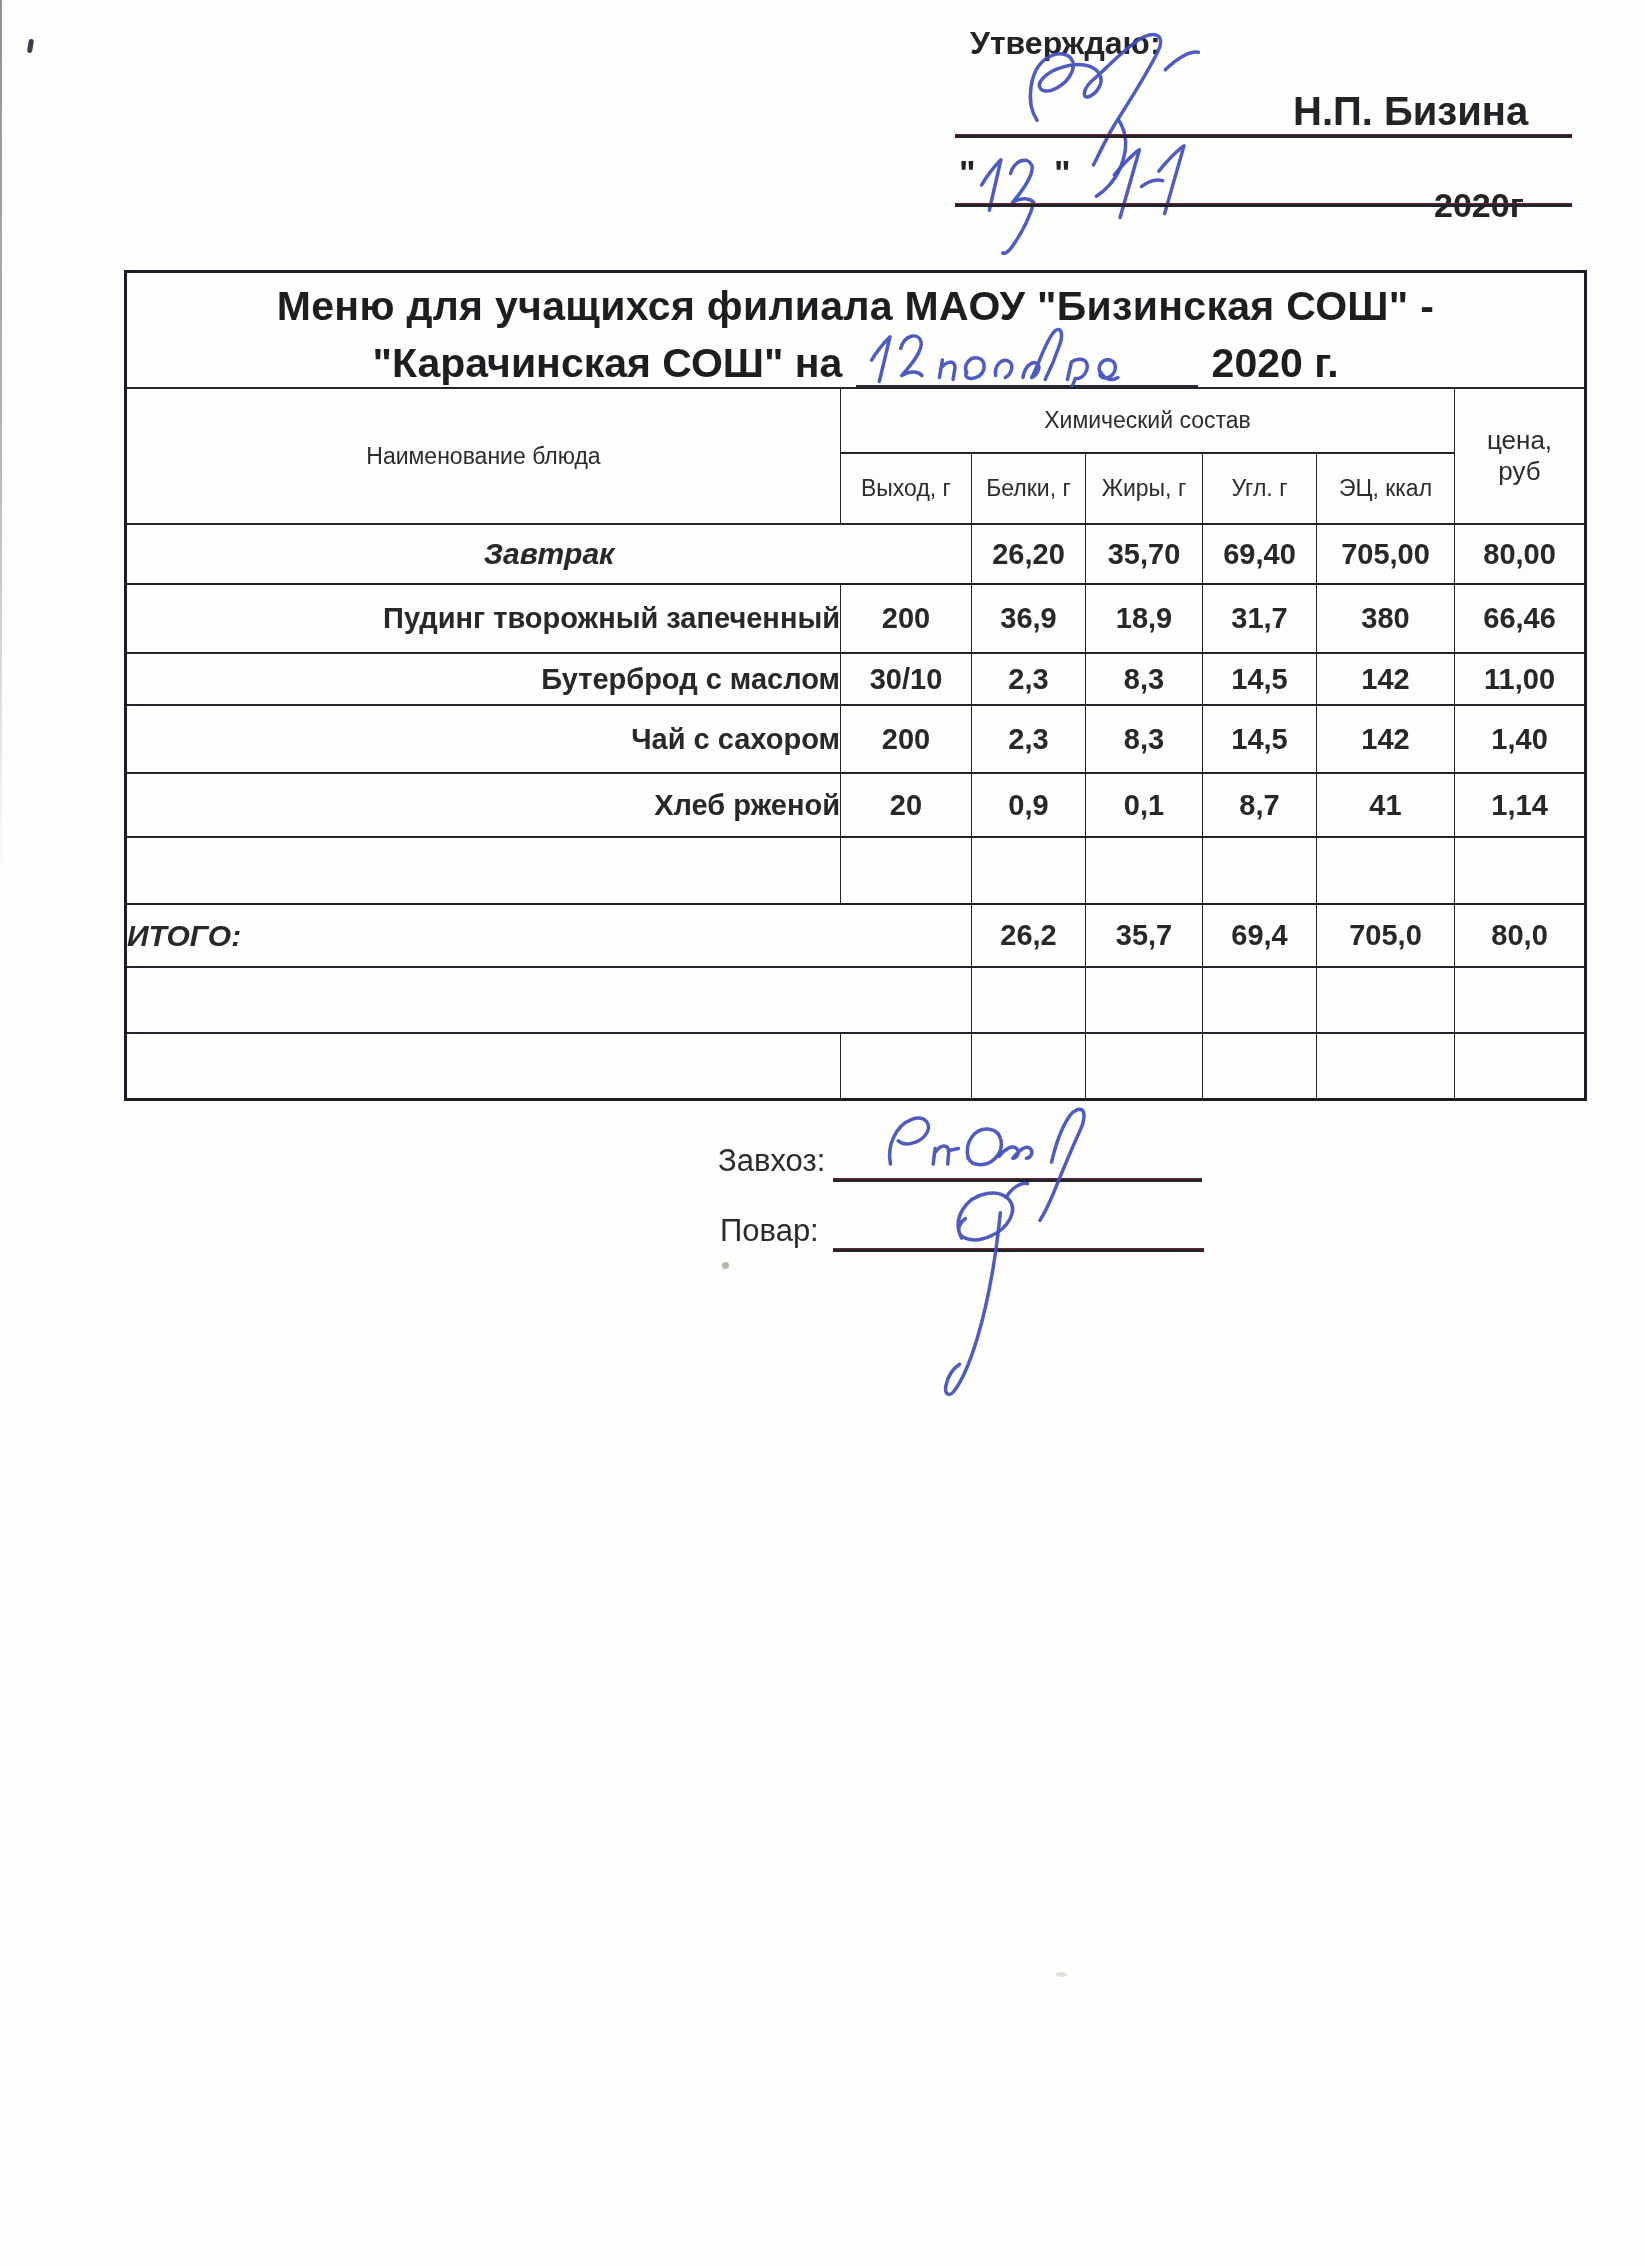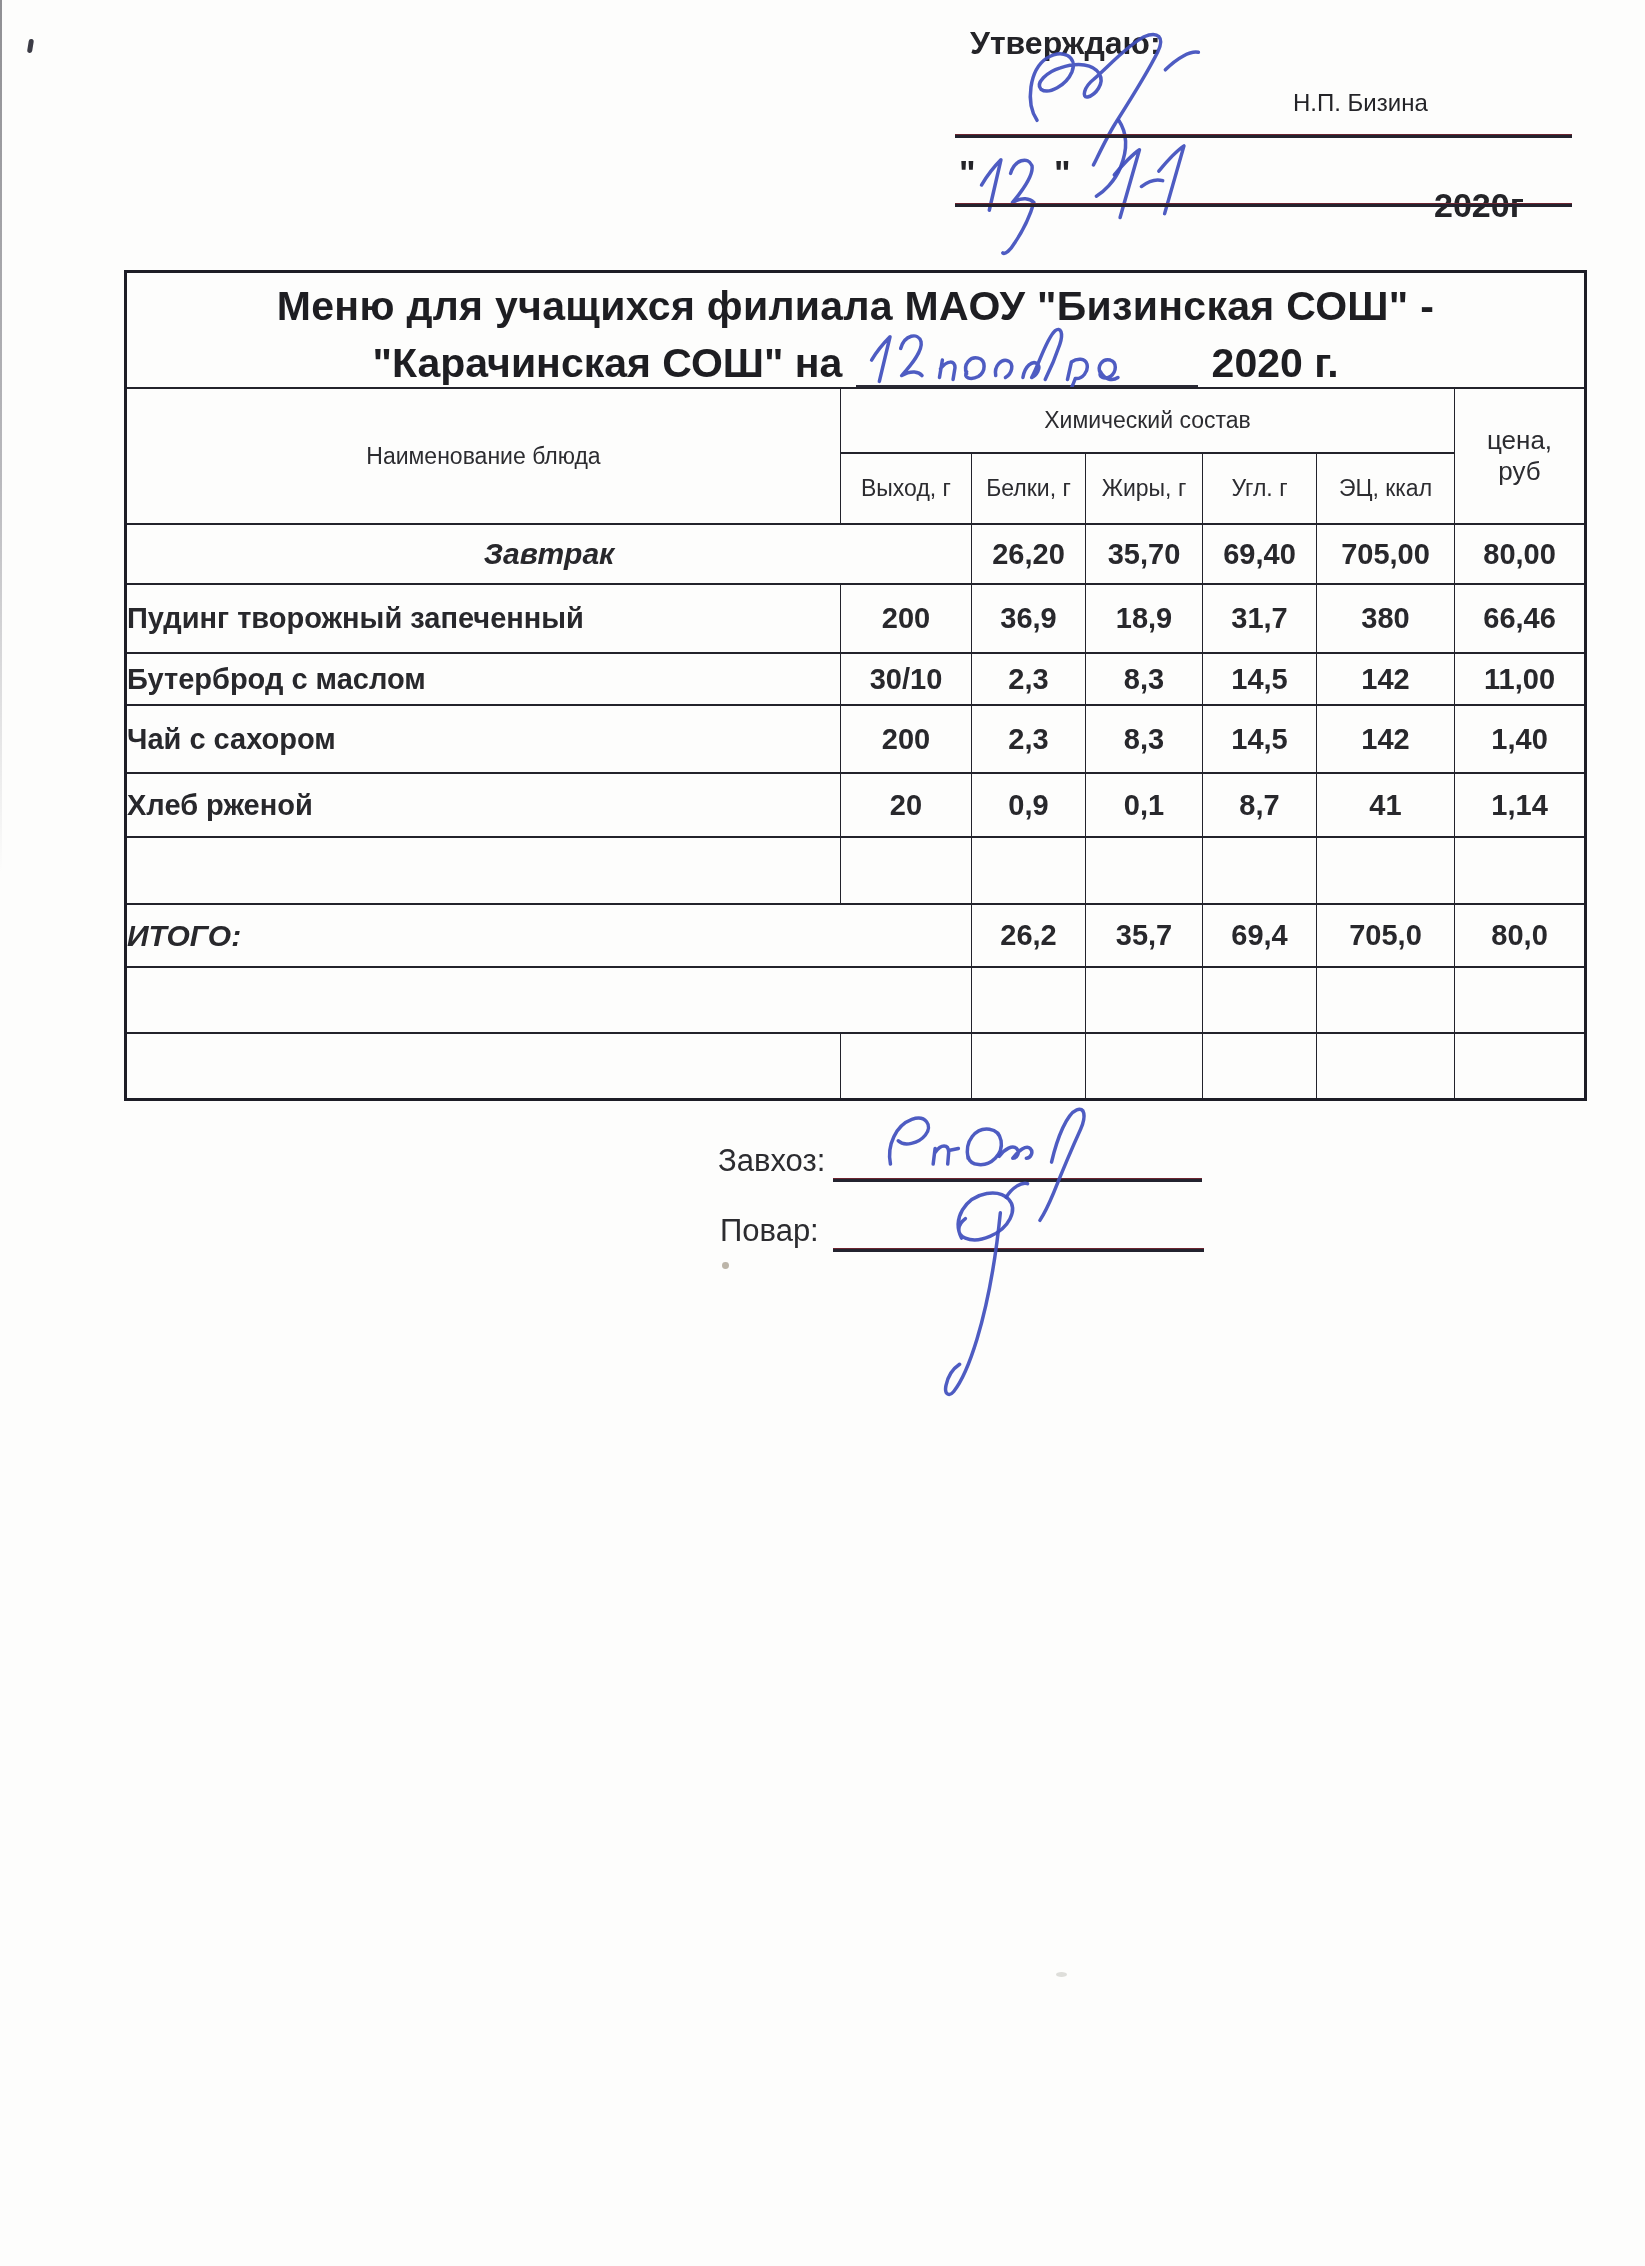--- a/index.html
+++ b/index.html
@@ -16,21 +16,21 @@
 
   
   .rule{height:3.9px;background:linear-gradient(180deg,#6d2430 0,#6d2430 1px,#23232e 1px,#23232e 3.9px);}
   .line-1{left:955px;top:134px;width:617px;}
   .line-2{left:955px;top:203px;width:617px;}
   .line-z{left:833px;top:1178px;width:369px;}
   .line-p{left:833px;top:1248px;width:371px;}
 
   
   .approve-label{left:970px;top:25px;font-size:32px;font-weight:bold;color:#242428;}
-  .approver-name{left:1293px;top:89px;font-size:24px;font-weight:normal;color:#242428;}
+  .approver-name{left:1293px;top:89px;font-size:40px;font-weight:bold;color:#242428;}
   .quote-open{left:959px;top:153px;font-size:35px;font-weight:bold;color:#242428;}
   .quote-close{left:1054px;top:153px;font-size:35px;font-weight:bold;color:#242428;}
   .approval-year{left:1434px;top:155px;font-size:34px;font-weight:bold;color:#242428;margin-top:31px;}
 
   
   svg.ink{overflow:visible;}
   svg.ink path{fill:none;stroke:var(--ink,#4150bd);stroke-width:3.6;stroke-linecap:round;stroke-linejoin:round;opacity:.93;}
   .sig-director{left:1004px;top:27px;}
   .hw-day{left:966px;top:146px;}
   .hw-month{left:1085px;top:142px;}
@@ -43,21 +43,21 @@
   table.menu td,table.menu th{border:solid #23232b;border-width:2.9px 1.9px;vertical-align:middle;
      padding:0;overflow:hidden;}
   .title-cell{vertical-align:top;}
   .t1{margin-top:9.7px;text-align:center;font-size:41px;font-weight:bold;color:#1e1e22;letter-spacing:0.3px;}
   .t2{margin-top:5.8px;display:flex;justify-content:center;align-items:flex-end;gap:13.6px;
       font-size:41px;font-weight:bold;color:#1e1e22;}
   .hw-wrap{position:relative;display:inline-block;width:342px;height:50px;border-bottom:2.9px solid #2a2a35;}
   .hw-wrap svg{position:absolute;left:1.9px;bottom:-15.5px;}
   th.small{font-weight:400;font-size:23px;color:#2c2c30;}
   th.price{font-weight:400;font-size:26px;color:#2c2c30;line-height:31px;}
-  td.name{font-size:29px;font-weight:bold;text-align:left;padding-left:7.8px;color:#28282c;margin-left:44px;}
+  td.name{font-size:29px;font-weight:bold;text-align:right;padding-left:7.8px;color:#28282c;margin-left:44px;}
   td.num{font-size:29px;font-weight:bold;text-align:center;color:#28282c;}
   td.section-name{font-size:30px;font-weight:bold;font-style:italic;text-align:center;color:#28282c;}
   td.total-name{font-size:30px;font-weight:bold;font-style:italic;text-align:left;padding-left:7.8px;color:#28282c;}
 
   
   .zavhoz-label{left:718px;top:1143px;font-size:31px;color:#2c2c30;}
   .povar-label{left:720px;top:1213px;font-size:31px;color:#2c2c30;}
 </style>
 </head>
 <body>

